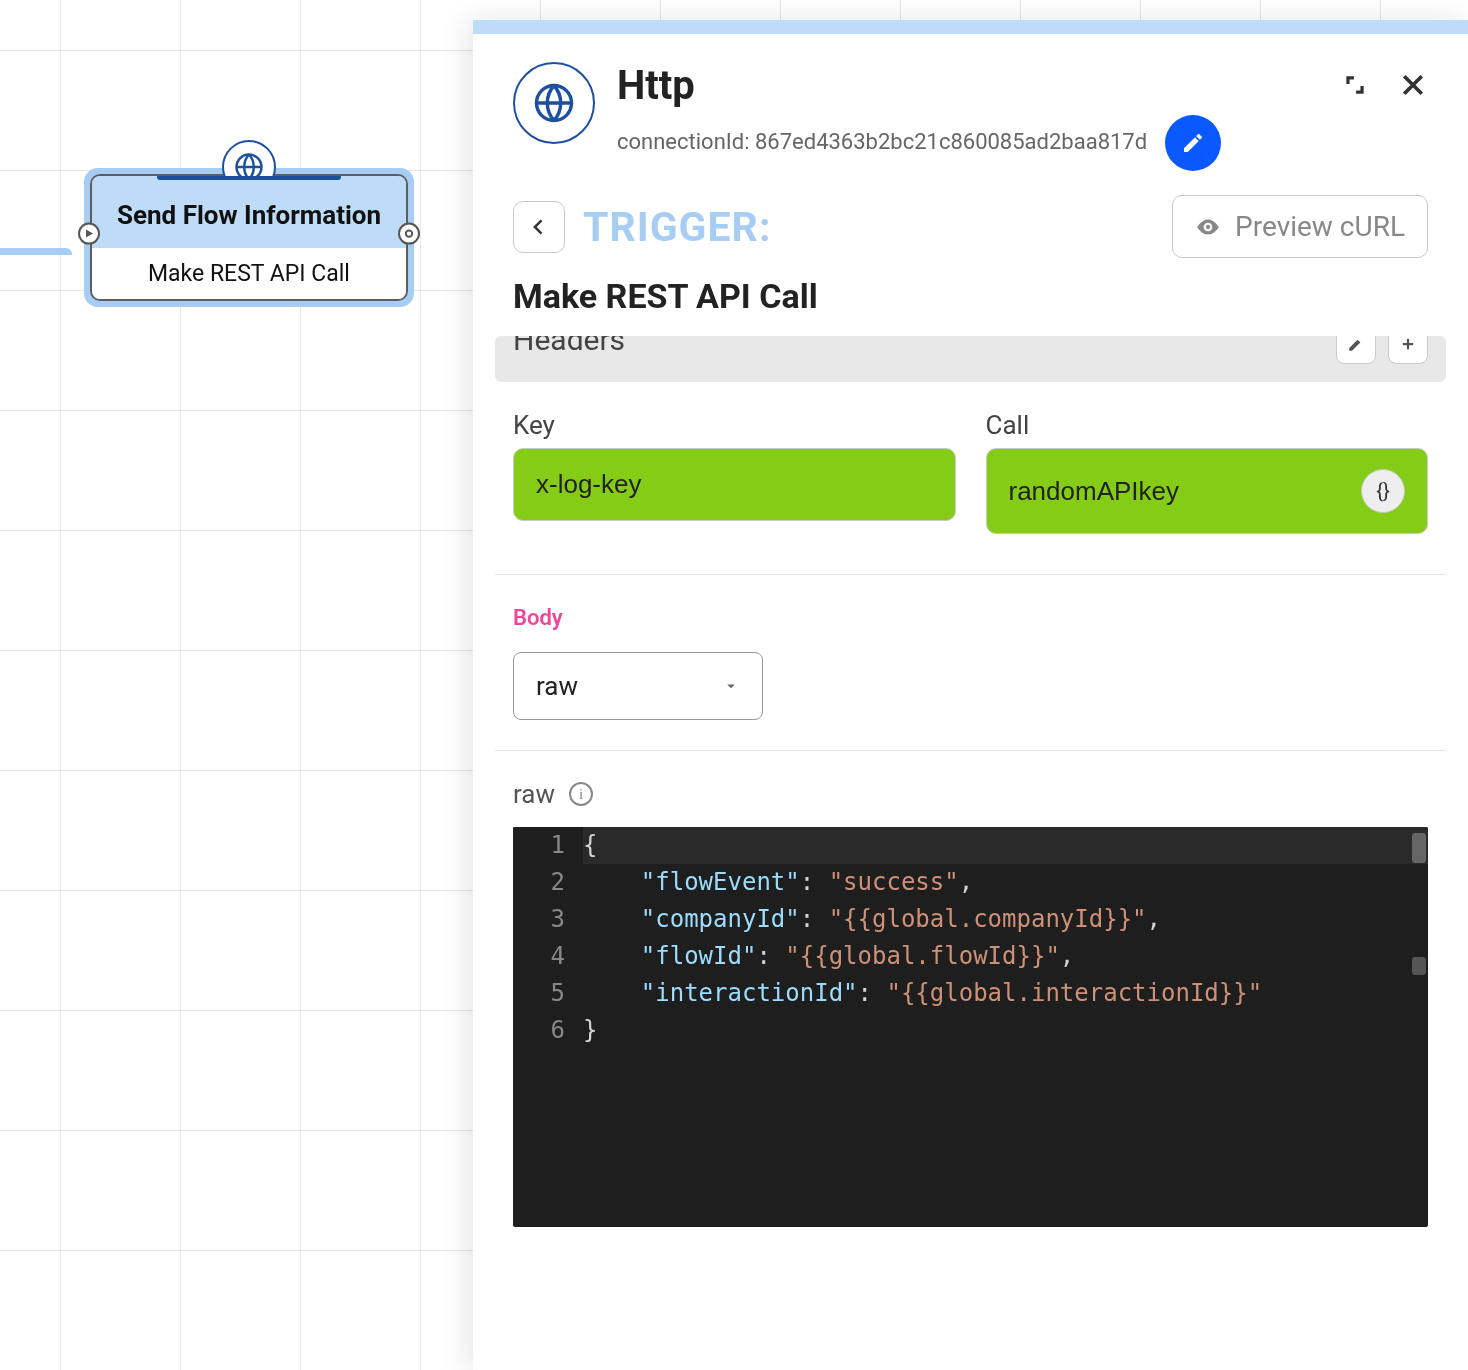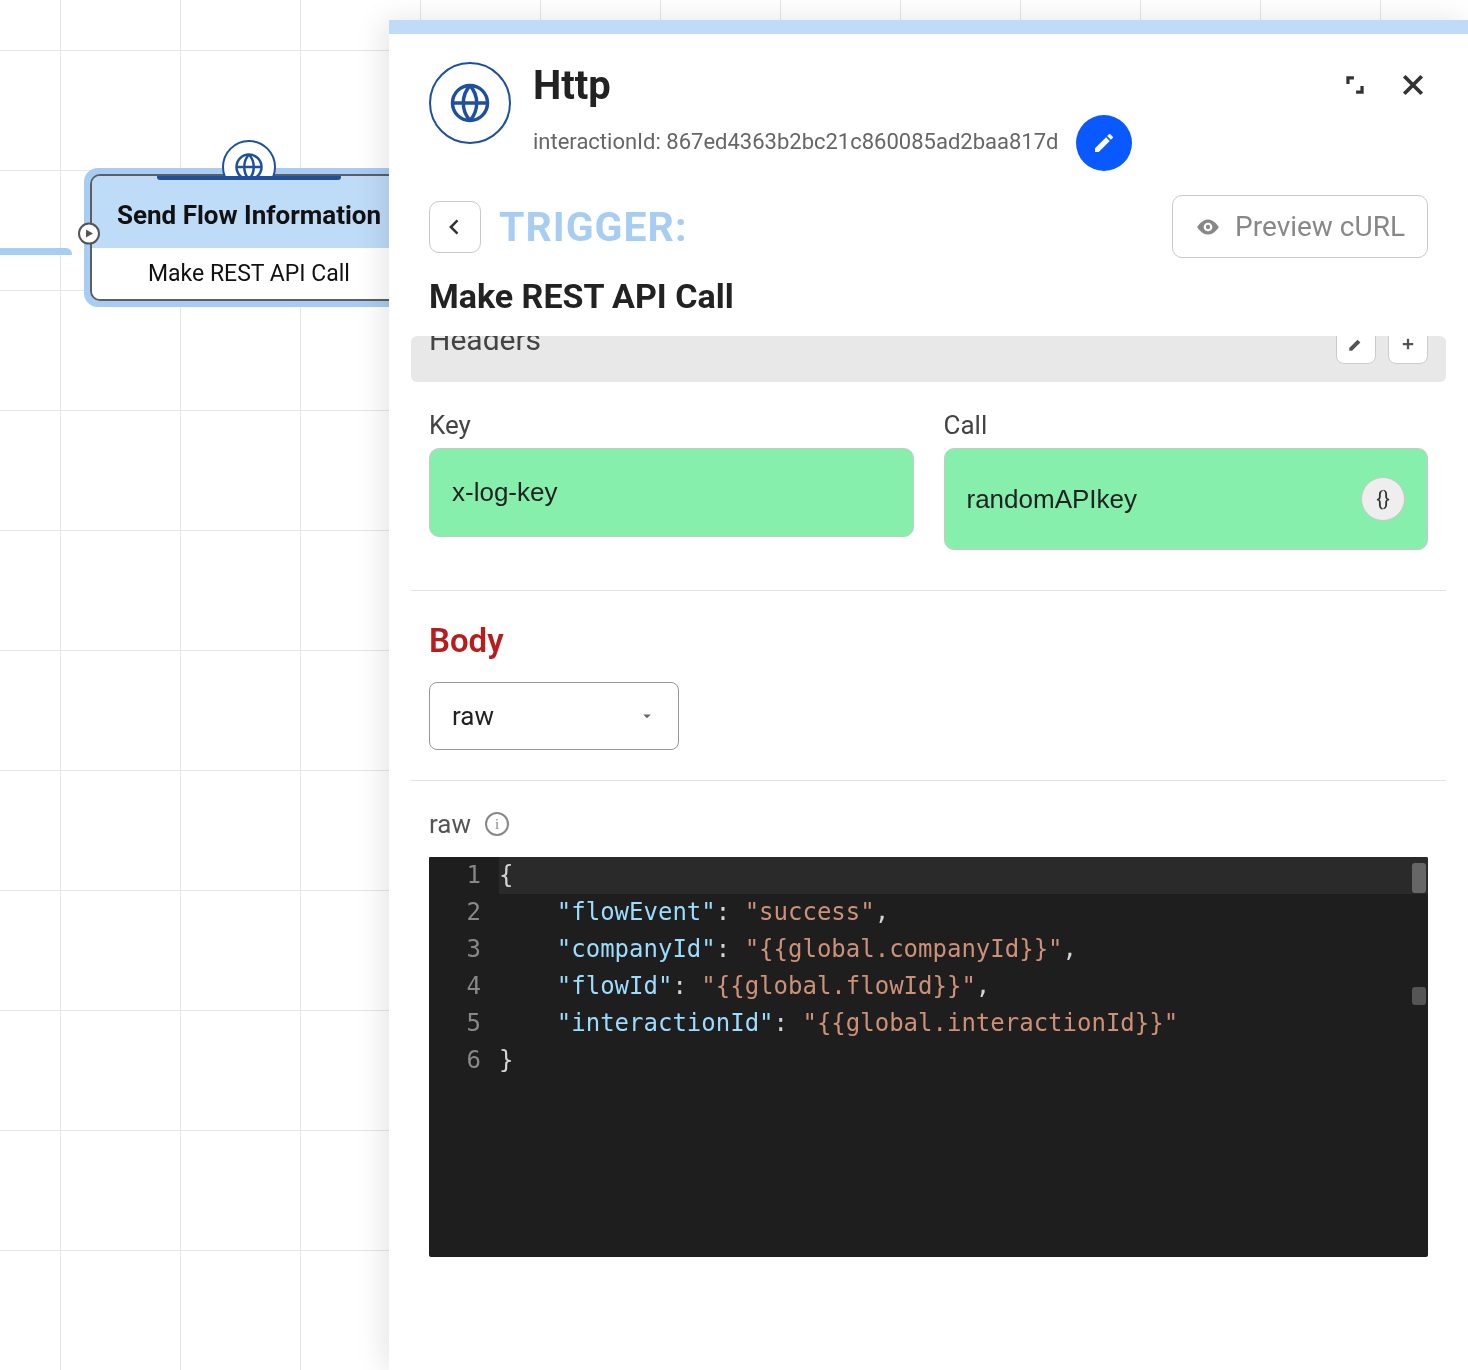--- a/index.html
+++ b/index.html
@@ -101,21 +101,21 @@
     height: 12px;
     border-top: 7px solid #a7cdf5;
     border-radius: 0 6px 6px 0;
   }
 
   
   .panel {
     position: absolute;
     right: 0;
     top: 20px;
-    width: 1079px;
+    width: 995px;
     bottom: 0;
     background: #fff;
     box-shadow: -6px 0 28px rgba(0,0,0,0.10);
     display: flex;
     flex-direction: column;
   }
   .panel-topbar {
     height: 14px;
     background: #bedbf8;
   }
@@ -255,24 +255,24 @@
     display: flex;
     gap: 30px;
     padding: 28px 18px 40px;
     border-bottom: 1px solid #e3e3e3;
   }
   .kv-col { flex: 1; display: flex; flex-direction: column; gap: 8px; }
   .kv-label { font-size: 26px; color: #444; }
   .kv-input {
     border: 1px solid #c9c9c9;
     border-radius: 10px;
-    padding: 28px 22px;
+    padding: 20px 22px;
     font-size: 26px;
     color: #222;
-    background: #86efac;
+    background: #84cc16;
     display: flex;
     align-items: center;
     gap: 12px;
   }
   .kv-input input {
     border: none;
     outline: none;
     font-size: 26px;
     flex: 1;
     color: #222;
@@ -290,23 +290,23 @@
     cursor: pointer;
     font-size: 20px;
     color: #333;
     flex-shrink: 0;
   }
   .body-section {
     padding: 30px 18px 30px;
     border-bottom: 1px solid #e3e3e3;
   }
   .body-label {
-    font-size: 33px;
+    font-size: 22px;
     font-weight: 600;
-    color: #b91c1c;
+    color: #ec4899;
     margin-bottom: 22px;
   }
   .select {
     border: 1.5px solid #999;
     border-radius: 8px;
     padding: 18px 22px;
     width: 250px;
     display: flex;
     align-items: center;
     justify-content: space-between;
@@ -416,21 +416,21 @@
   <div class="panel-header">
     <div class="panel-icon">
       <svg width="42" height="42" viewBox="0 0 24 24" fill="none" stroke="#1e50a0" stroke-width="2">
         <circle cx="12" cy="12" r="10"></circle>
           <path d="M2 12h20M12 2a15 15 0 0 1 0 20M12 2a15 15 0 0 0 0 20"></path>
       </svg>
     </div>
     <div>
       <div class="panel-title">Http</div>
       <div class="panel-meta-row">
-        <div class="panel-meta">interactionId: 867ed4363b2bc21c860085ad2baa817d</div>
+        <div class="panel-meta">connectionId: 867ed4363b2bc21c860085ad2baa817d</div>
         <div class="edit-btn">
           <svg width="24" height="24" viewBox="0 0 24 24" fill="#fff">
               <path d="M3 17.25V21h3.75L17.81 9.94l-3.75-3.75L3 17.25zM20.71 7.04a1 1 0 0 0 0-1.41l-2.34-2.34a1 1 0 0 0-1.41 0l-1.83 1.83 3.75 3.75 1.83-1.83z"></path>
             </svg>
         </div>
       </div>
     </div>
     <div class="header-controls">
       <div class="ctrl-btn">
         <svg width="26" height="26" viewBox="0 0 24 24" fill="#333">

